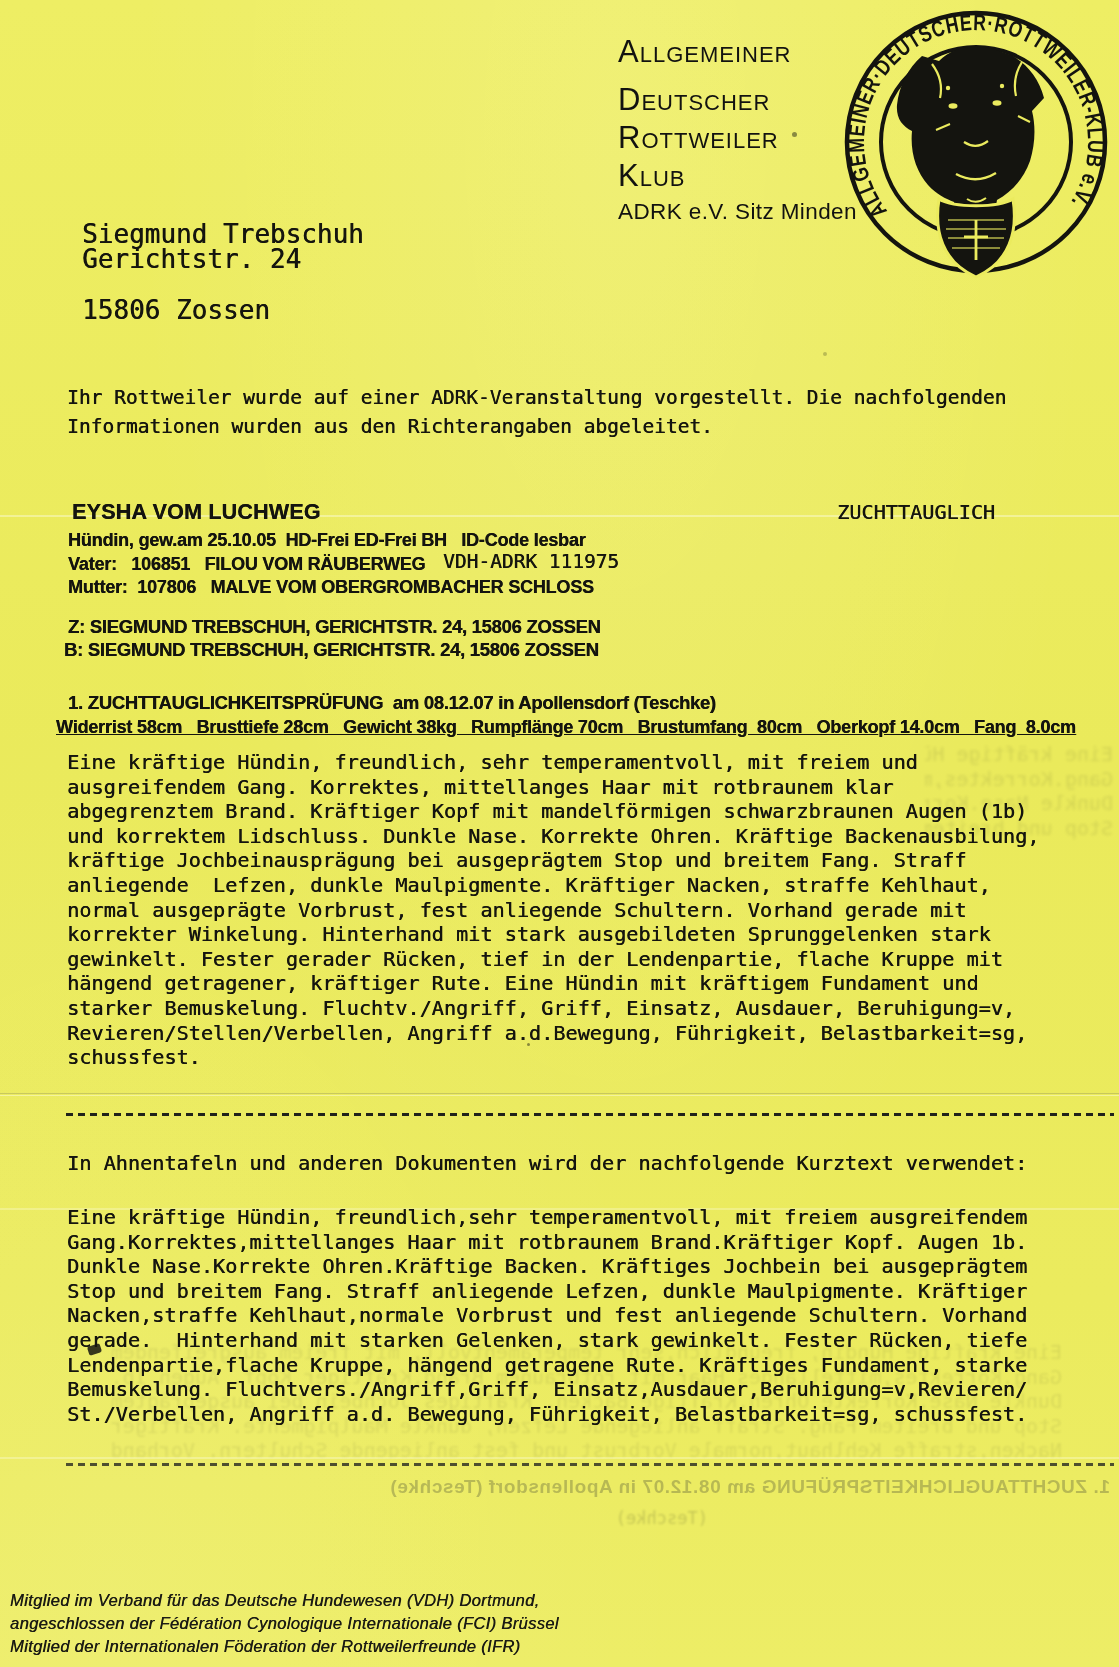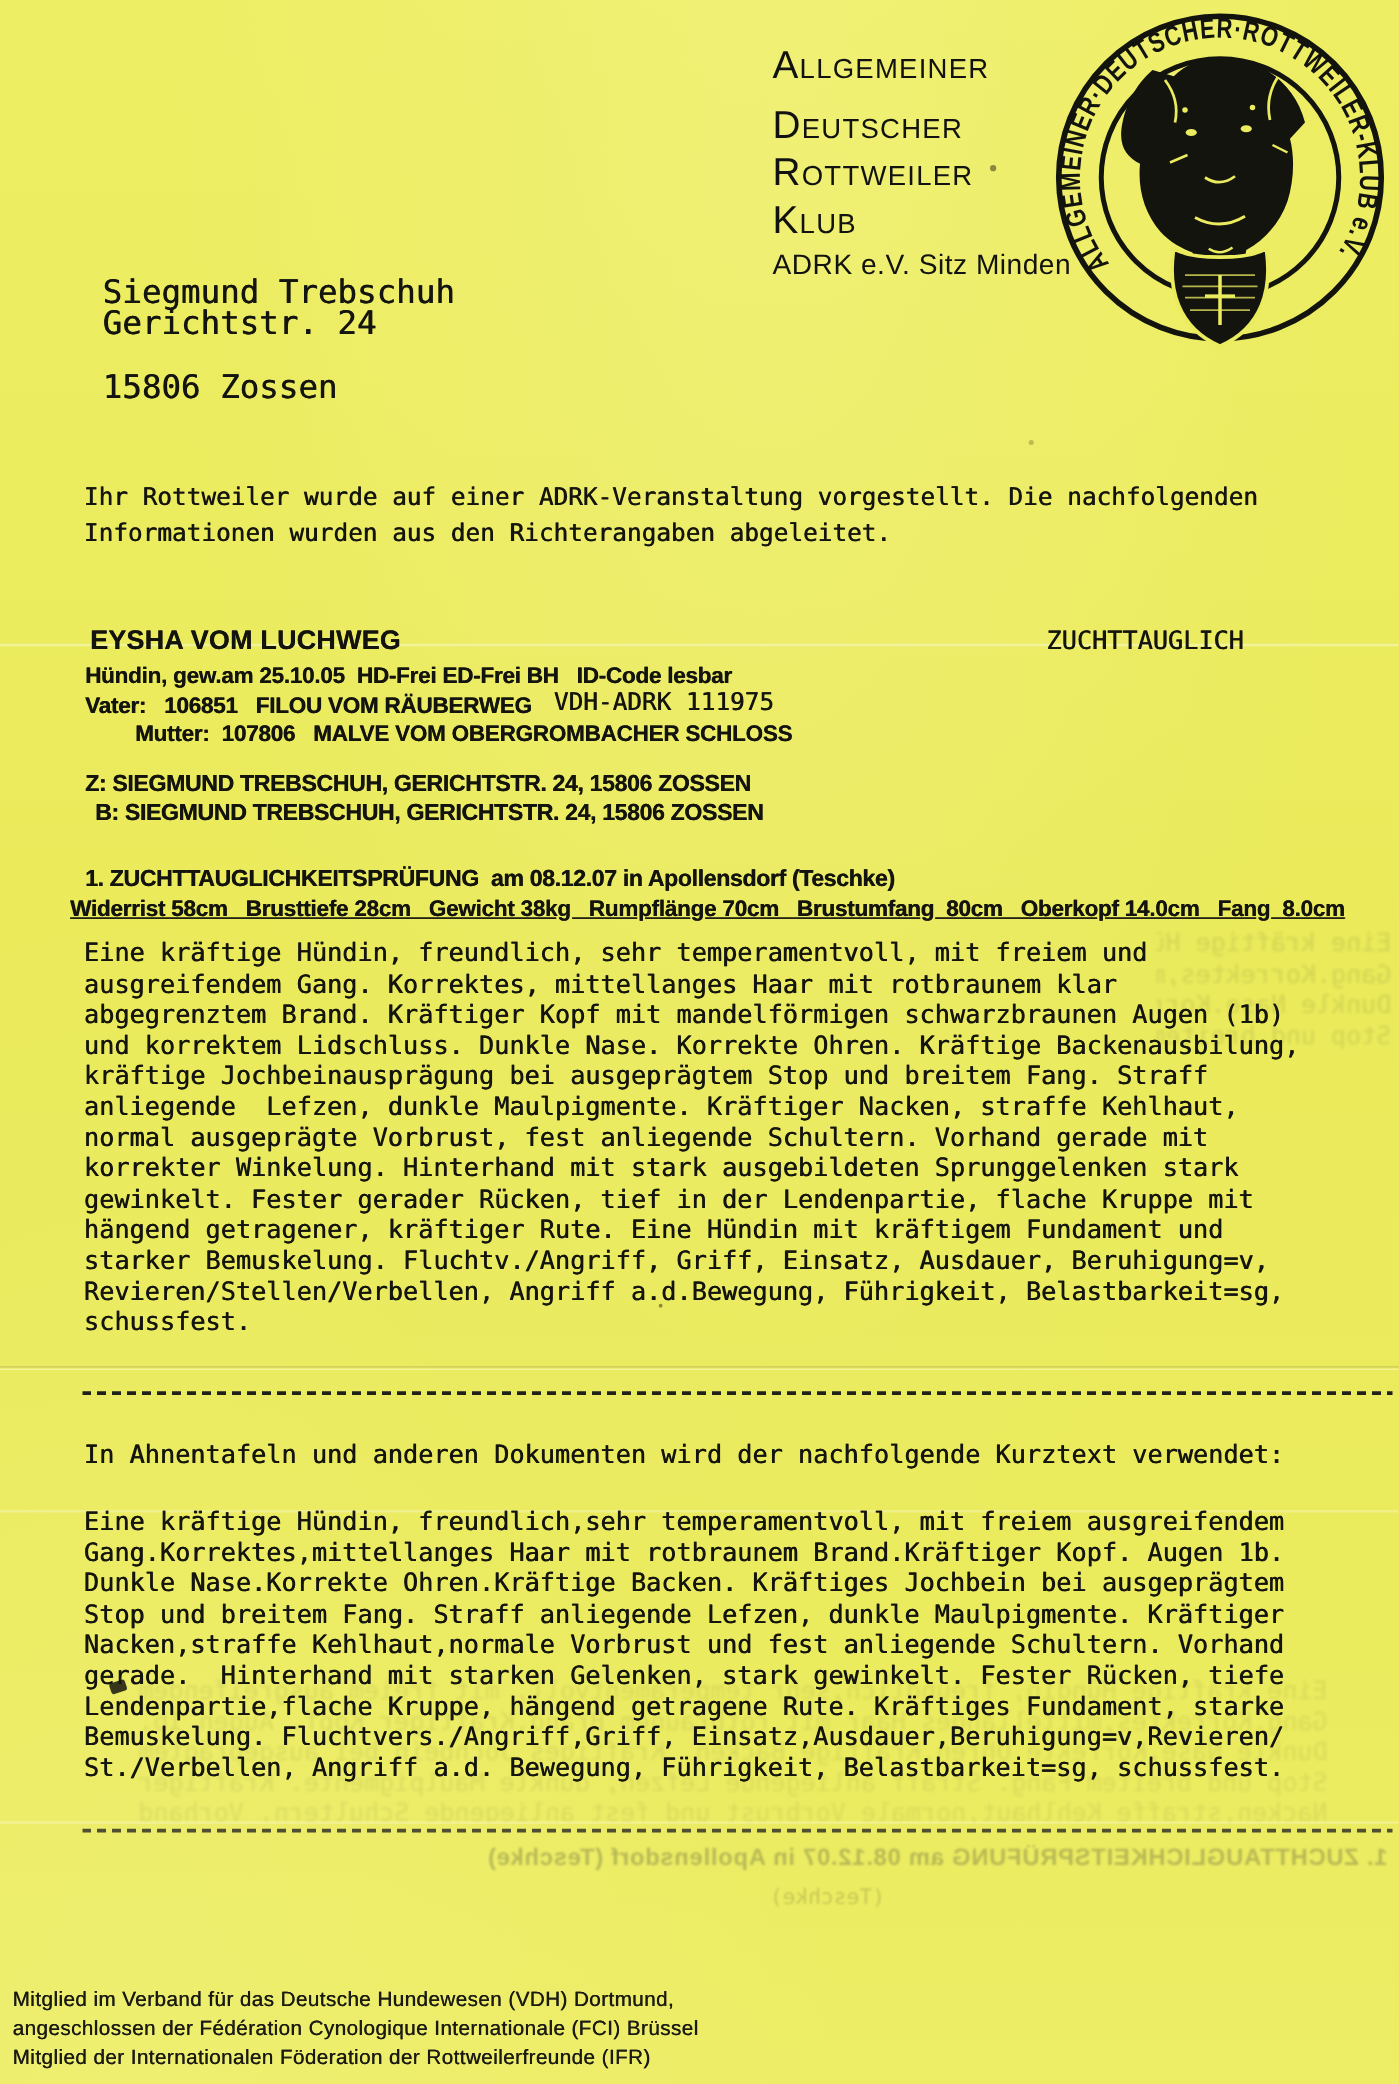--- a/index.html
+++ b/index.html
@@ -37,35 +37,35 @@
   .org{left:618px;font-variant-caps:small-caps;font-size:31px;letter-spacing:1px;color:#121210;line-height:31px;}
   .org-sub{left:618px;top:199px;font-size:22.5px;letter-spacing:0.4px;color:#121210;}
 
   
   .rec{color:#14140f;letter-spacing:-0.2px;white-space:pre;text-shadow:0.3px 0 0 currentColor;}
   .dog-name{left:72px;top:500px;font-size:21.5px;font-weight:700;letter-spacing:0.2px;}
   .dog-reg{left:443px;top:502px;font-size:19.5px;margin-top:48px;}
   .dog-status{left:837px;top:500px;font-size:20.2px;}
   .dog-details{left:68px;top:530px;font-size:18px;font-weight:700;}
   .dog-sire{left:68px;top:554px;font-size:18px;font-weight:700;}
-  .dog-dam{left:68px;top:577px;font-size:18px;font-weight:700;margin-left:40px;}
+  .dog-dam{left:68px;top:577px;font-size:18px;font-weight:700;}
   .dog-breeder{left:68px;top:616px;font-size:18.5px;font-weight:700;letter-spacing:-0.3px;}
-  .dog-owner{left:76px;top:639px;font-size:18.5px;font-weight:700;letter-spacing:-0.3px;}
+  .dog-owner{left:64px;top:639px;font-size:18.5px;font-weight:700;letter-spacing:-0.3px;}
   .exam-title{left:68px;top:692px;font-size:18.5px;font-weight:700;letter-spacing:-0.3px;}
   .exam-meas{left:56px;top:717px;font-size:18px;font-weight:700;letter-spacing:-0.2px;text-decoration:underline;}
 
   
   .dashes{left:66px;width:1048px;height:3px;
     background:repeating-linear-gradient(90deg,#20221a 0 7px,transparent 7px 12px);}
   .sep1{top:1113px;}
   .sep2{top:1463px;opacity:.82;background:repeating-linear-gradient(90deg,#2b2d22 0 7px,transparent 7px 12px);}
 
   
   .foot{color:#1b1b14;text-shadow:0.35px 0 0 currentColor;letter-spacing:0.35px;white-space:pre;}
-  .foot-left{left:10px;top:1589px;font-size:16.5px;line-height:23px;}
+  .foot-left{left:10px;top:1589px;font-size:16.5px;line-height:23px;font-style:italic;}
   .foot-right{left:720px;top:1551px;font-size:16.5px;line-height:22.4px;}
 
   
   .streak{left:0;width:1119px;pointer-events:none;}
   .streak1{top:515px;height:2px;background:rgba(255,255,244,.38);}
   .streak2{top:1093px;height:1px;background:rgba(110,110,85,.28);box-shadow:0 2px 0 rgba(255,255,244,.42);}
   .streak3{top:1208px;height:2px;background:rgba(255,255,244,.28);}
   .streak4{top:1457px;height:2px;background:rgba(255,255,244,.30);}
   .ghost{
     transform:scaleX(-1);

